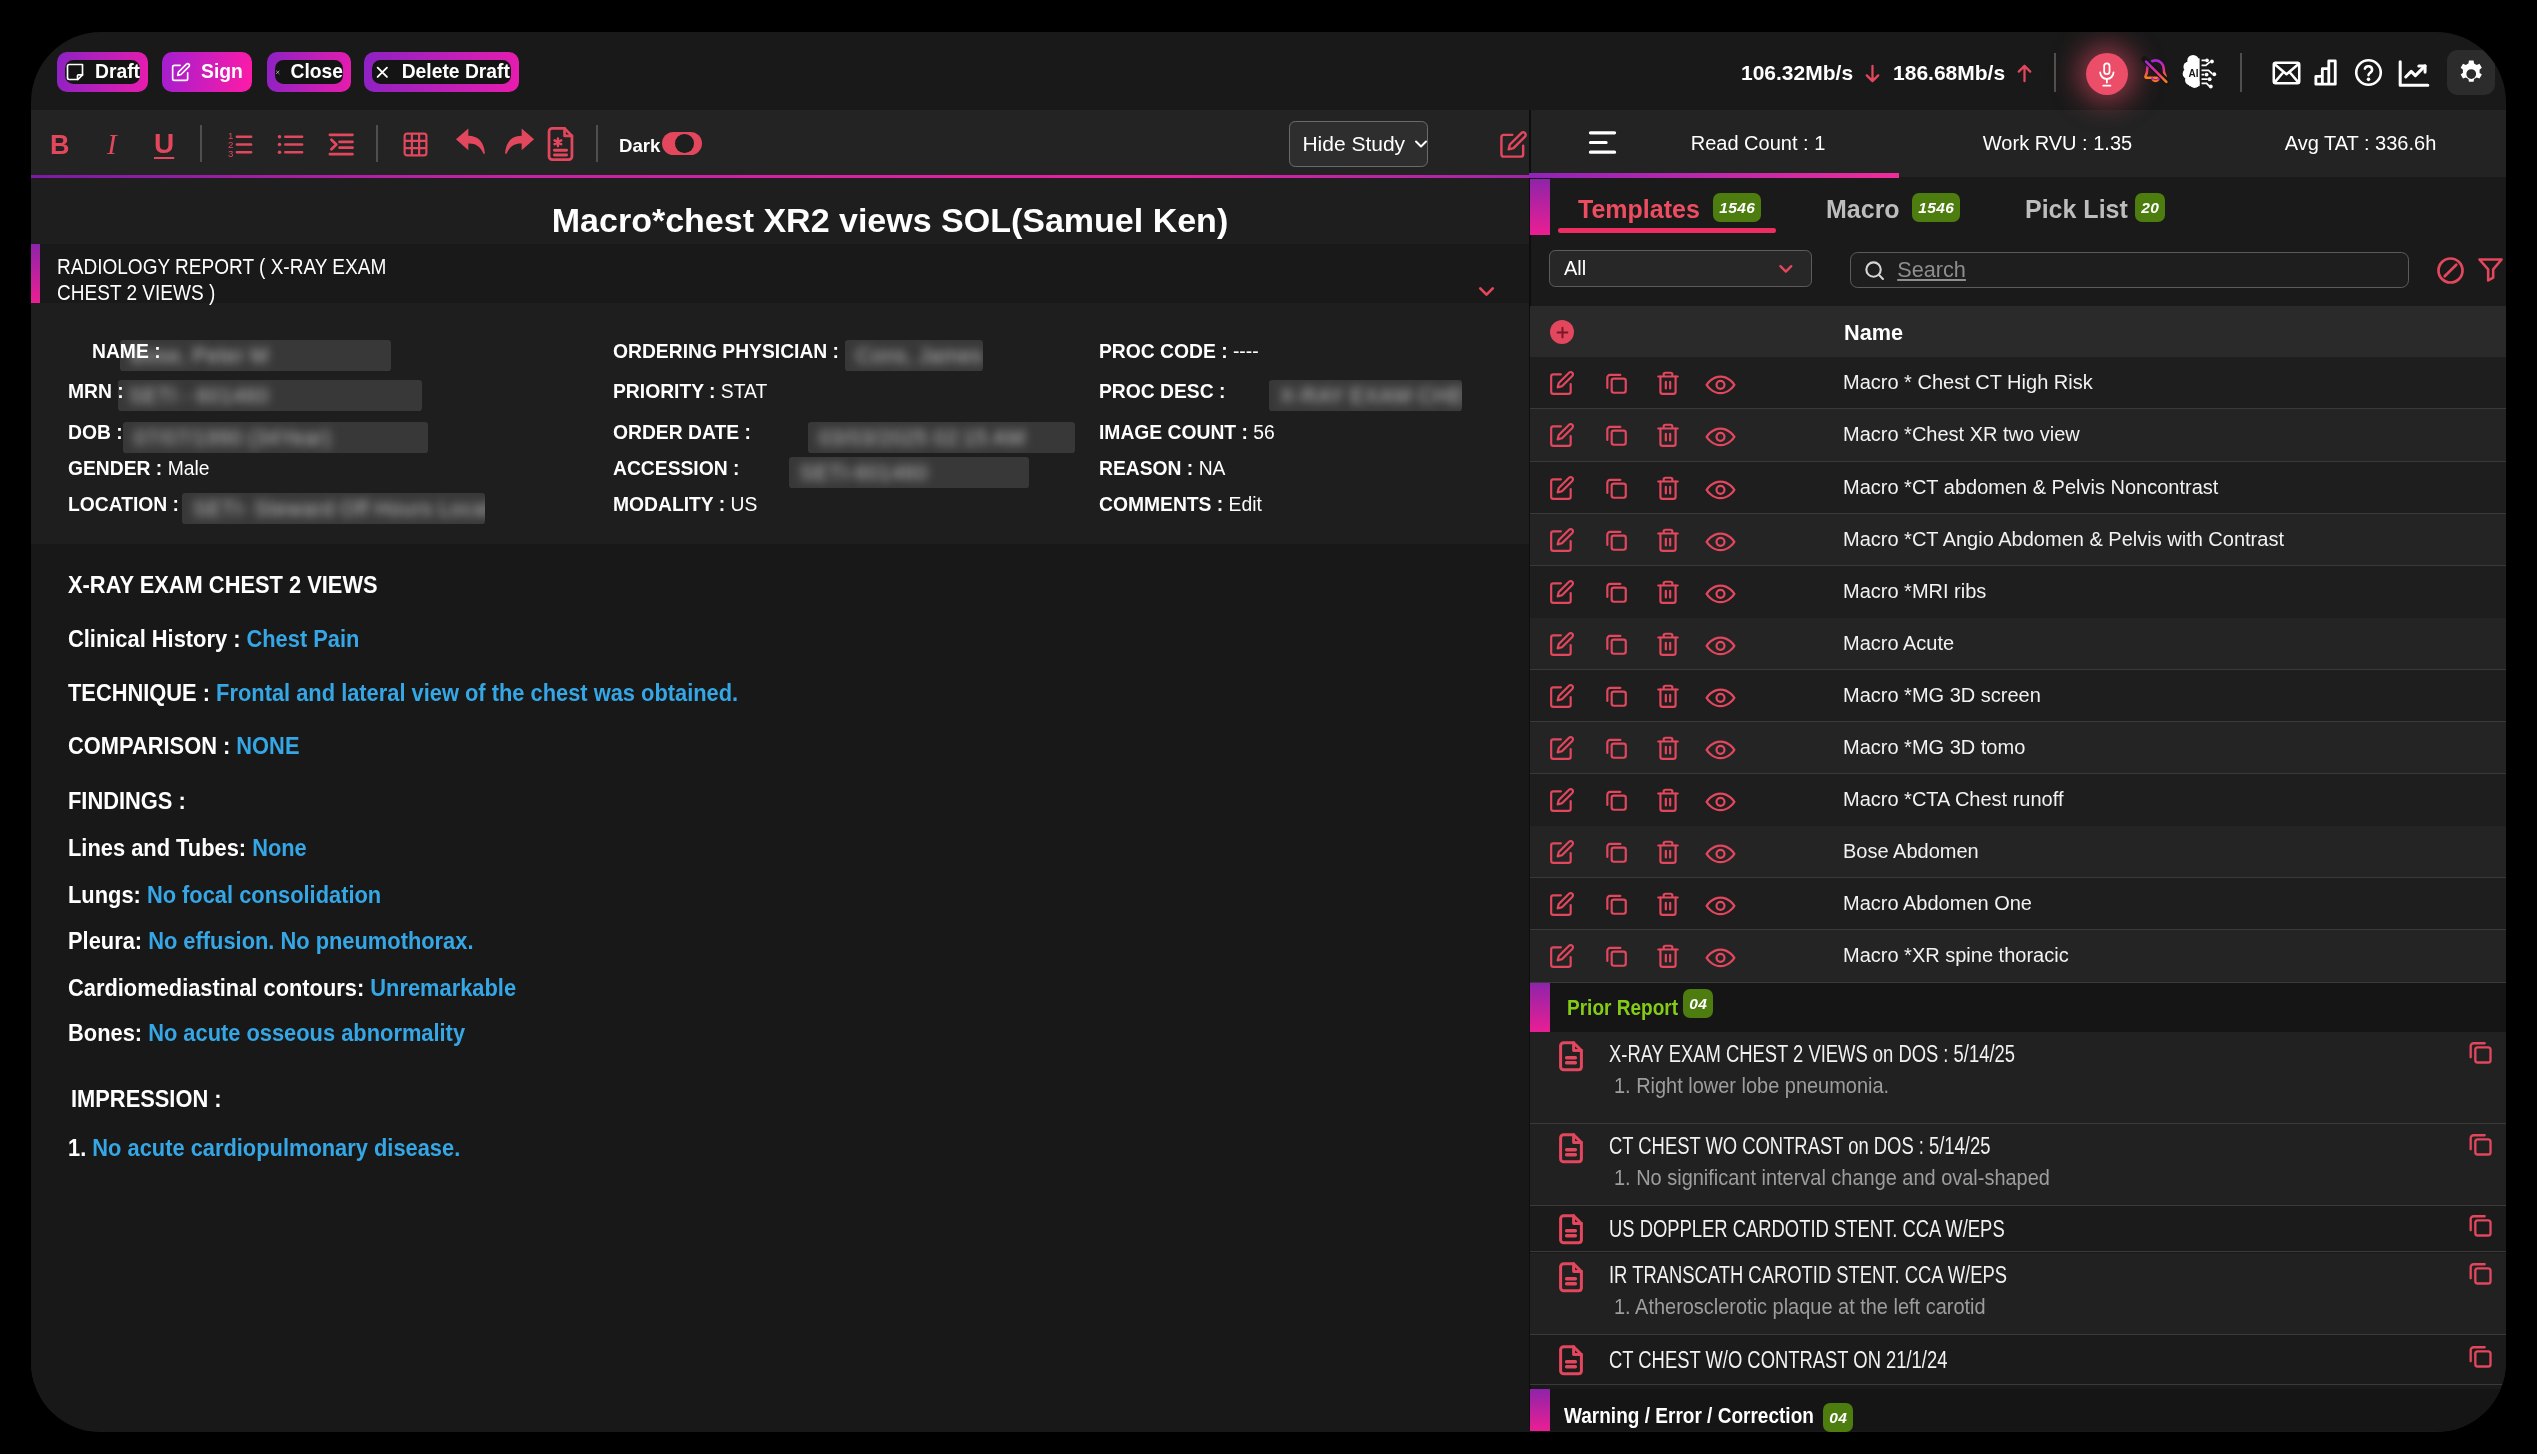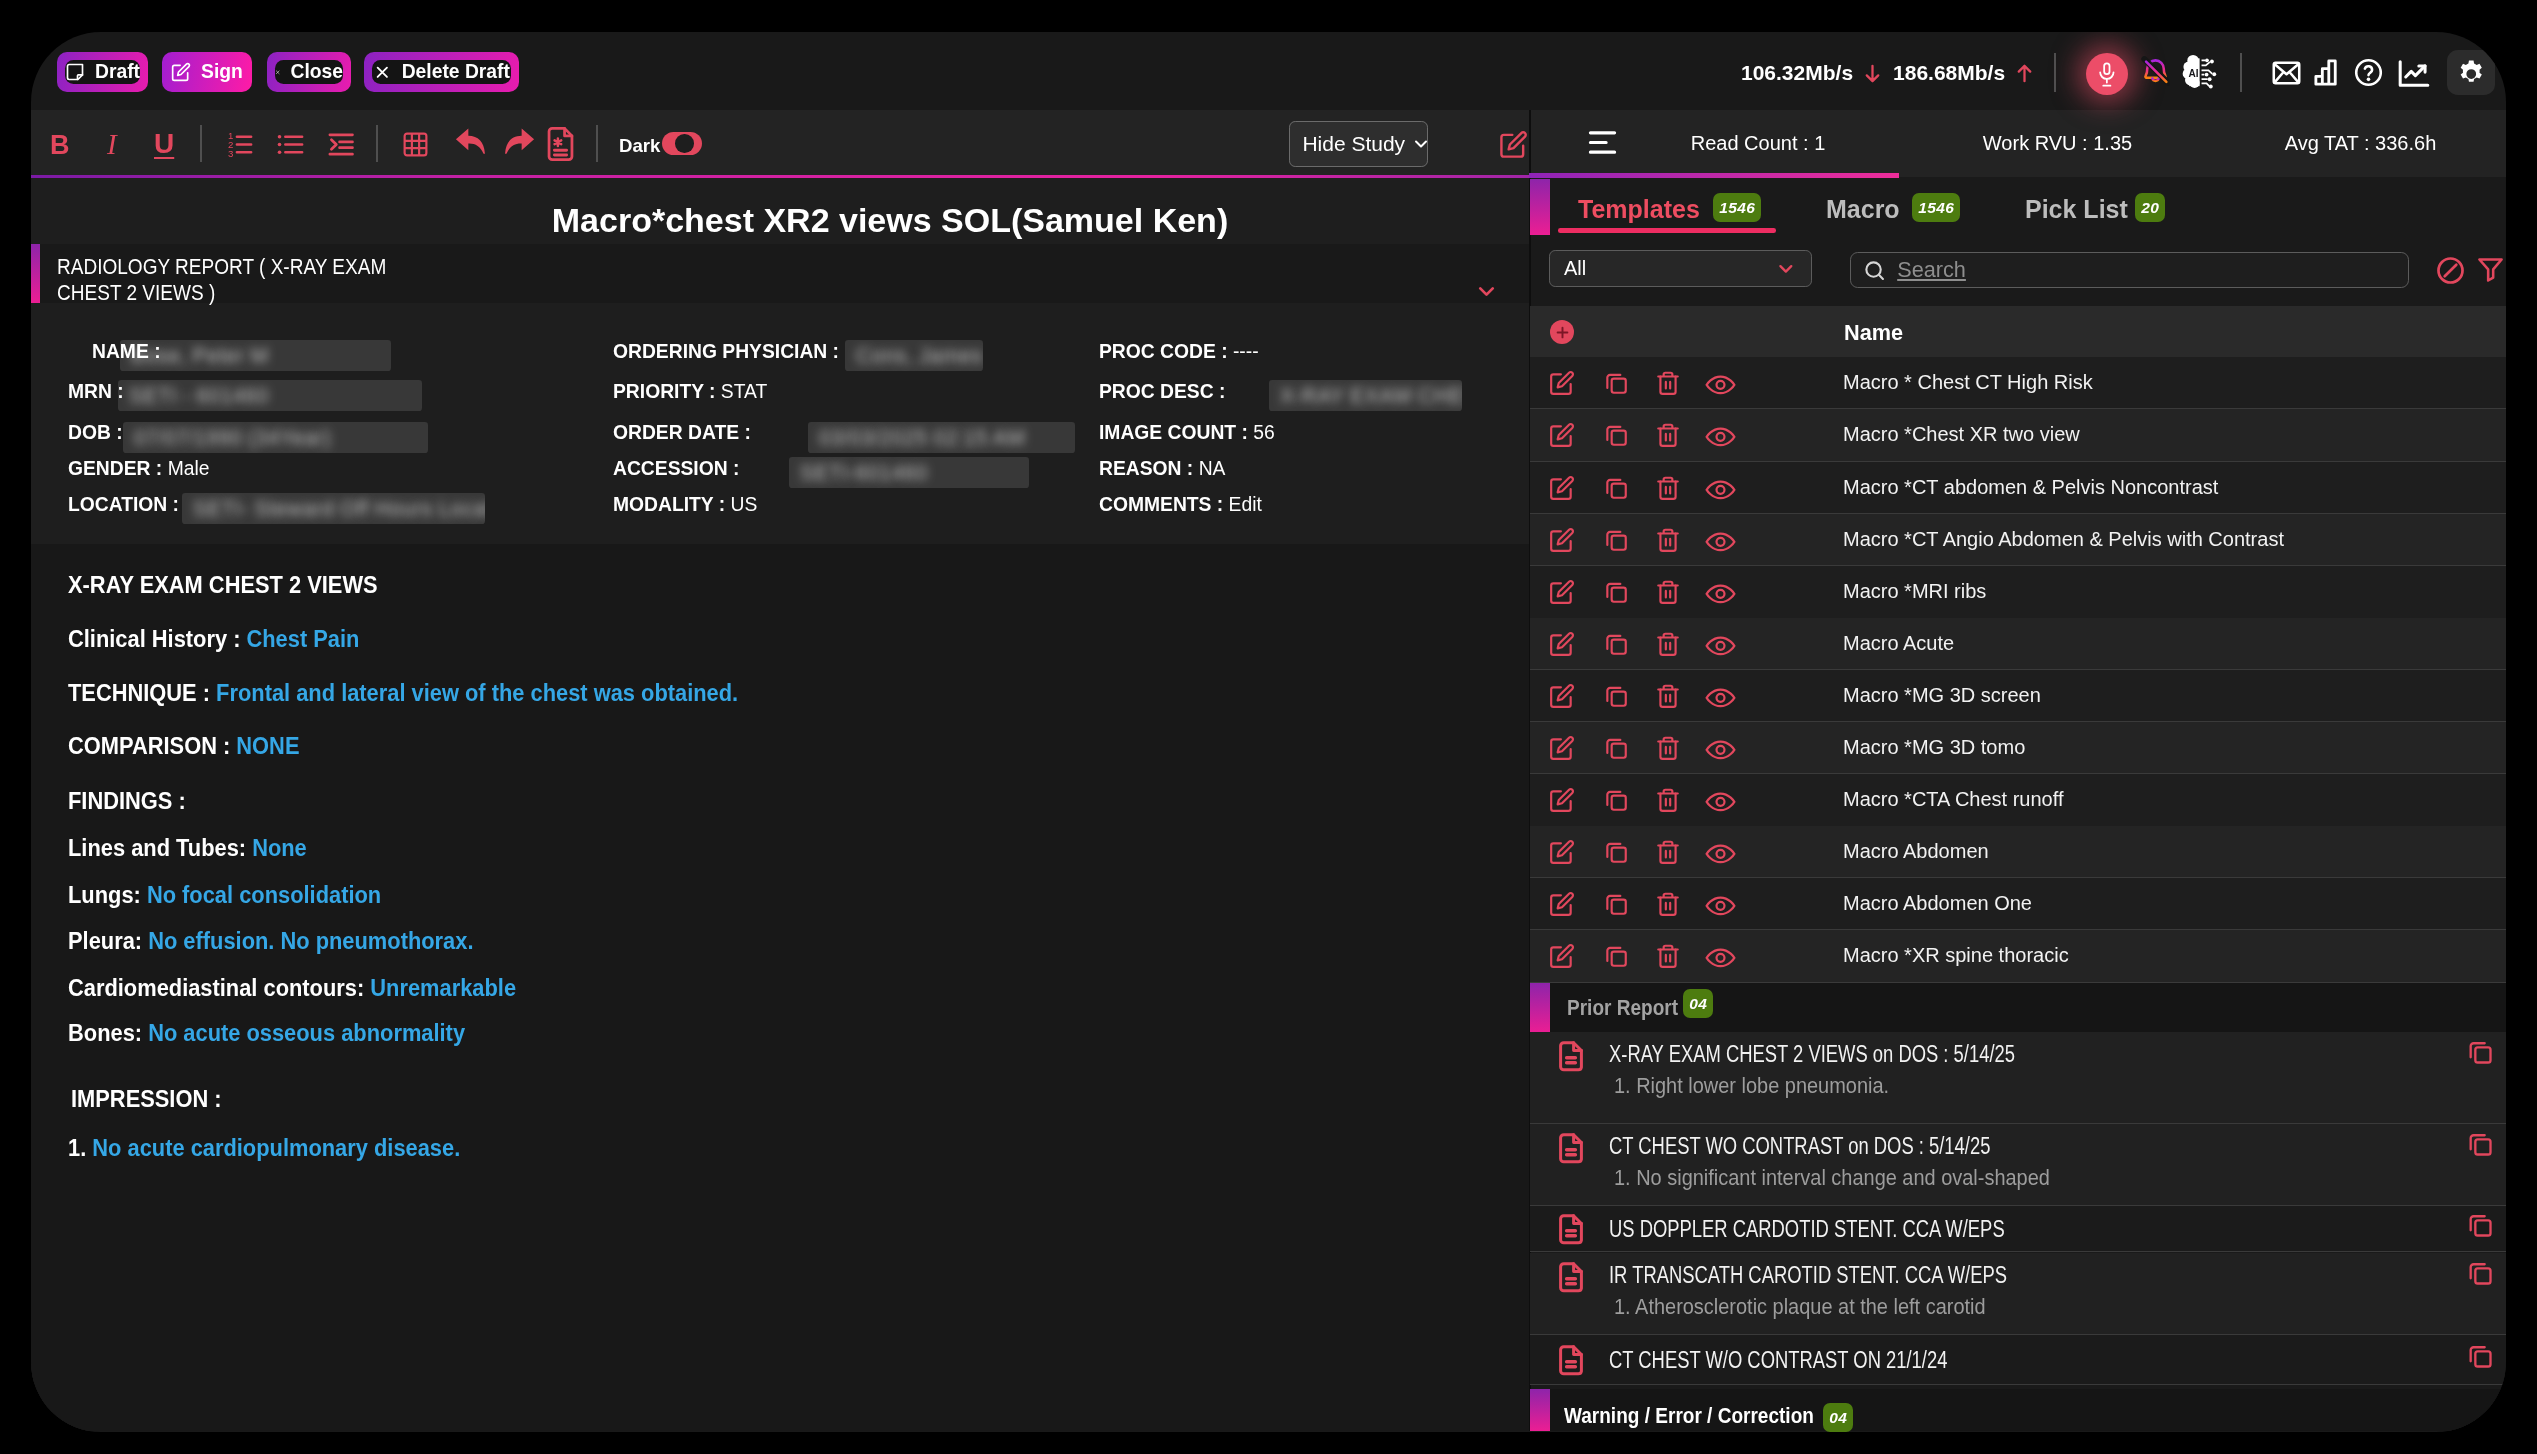--- a/index.html
+++ b/index.html
@@ -443,21 +443,21 @@
         </svg>
         <svg style="left:125px;" width="26" height="26" viewBox="0 0 24 24" fill="none" stroke="#e2475d" stroke-width="2" stroke-linecap="round" stroke-linejoin="round">
           <path d="M3 6h18M8 6V4a1.5 1.5 0 0 1 1.5-1.5h5A1.5 1.5 0 0 1 16 4v2"></path>
           <path d="M19 6v14a2 2 0 0 1-2 2H7a2 2 0 0 1-2-2V6"></path>
           <path d="M10 11v6M14 11v6"></path>
         </svg>
         <svg style="left:175px;top:17px;" width="31" height="21.7" viewBox="0 0 28 18" fill="none" stroke="#e2475d" stroke-width="2">
           <path d="M1.5 9S6 1.5 14 1.5 26.5 9 26.5 9 22 16.5 14 16.5 1.5 9 1.5 9Z"></path>
           <circle cx="14" cy="9" r="3.6"></circle>
         </svg>
-        <div class="nm">Macro Abdomen</div>
+        <div class="nm">Bose Abdomen</div>
       </div>
 <div class="mrow" style="top:878px;height:52px;background:#1e1e1e;">
         <svg style="left:19.3px;" width="26" height="26" viewBox="0 0 24 24" fill="none" stroke="#e2475d" stroke-width="2" stroke-linecap="round" stroke-linejoin="round">
           <path d="M11 4H4a2 2 0 0 0-2 2v14a2 2 0 0 0 2 2h14a2 2 0 0 0 2-2v-7"></path>
           <path d="M18.5 2.5a2.1 2.1 0 1 1 3 3L12 15l-4 1 1-4Z"></path>
         </svg>
         <svg style="left:73px;" width="26" height="26" viewBox="0 0 24 24" fill="none" stroke="#e2475d" stroke-width="2" stroke-linecap="round" stroke-linejoin="round">
           <rect x="8" y="8" width="13" height="13" rx="2"></rect>
           <path d="M16 4.5H6.5A2.5 2.5 0 0 0 4 7v9.5"></path>
         </svg>
@@ -488,21 +488,21 @@
         </svg>
         <svg style="left:175px;top:17px;" width="31" height="21.7" viewBox="0 0 28 18" fill="none" stroke="#e2475d" stroke-width="2">
           <path d="M1.5 9S6 1.5 14 1.5 26.5 9 26.5 9 22 16.5 14 16.5 1.5 9 1.5 9Z"></path>
           <circle cx="14" cy="9" r="3.6"></circle>
         </svg>
         <div class="nm">Macro *XR spine thoracic</div>
       </div>
 
 <div class="abs" style="left:1530px;top:983px;width:976px;height:50px;background:#151515;"></div>
 <div class="abs" style="left:1530px;top:983px;width:20px;height:50px;background:linear-gradient(180deg,#8e24aa,#ec1e93);"></div>
-<div class="abs" style="left:1567px;top:995px;color:#a3a3a3;font-size:22.4px;font-weight:700;"><span class="sx85">Prior Report</span></div>
+<div class="abs" style="left:1567px;top:995px;color:#84cc16;font-size:22.4px;font-weight:700;"><span class="sx85">Prior Report</span></div>
 <div class="badge" style="left:1683px;top:989px;">04</div>
 
 <div class="pitem" style="top:1032px;height:92px;background:#212121;">
         <div style="position:absolute;left:28px;top:7.7px;">
           <svg class="dci" width="26" height="32.5" viewBox="0 0 20 24" fill="none" stroke="#e2475d" stroke-width="2.3" stroke-linecap="round" stroke-linejoin="round">
             <path d="M12 1.6H4.4A2.4 2.4 0 0 0 2 4v16a2.4 2.4 0 0 0 2.4 2.4h11.2A2.4 2.4 0 0 0 18 20.4V7.6Z"></path>
             <path d="M12 1.6v6h6"></path>
             <path d="M6.6 13.2h6.8M6.6 17h6.8" stroke-width="2.6"></path>
           </svg>
         </div>

